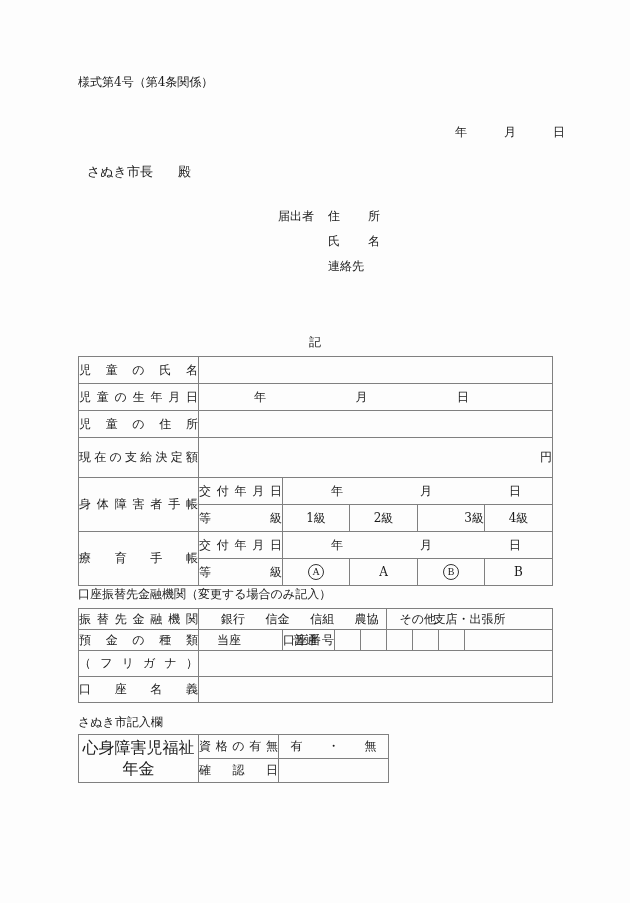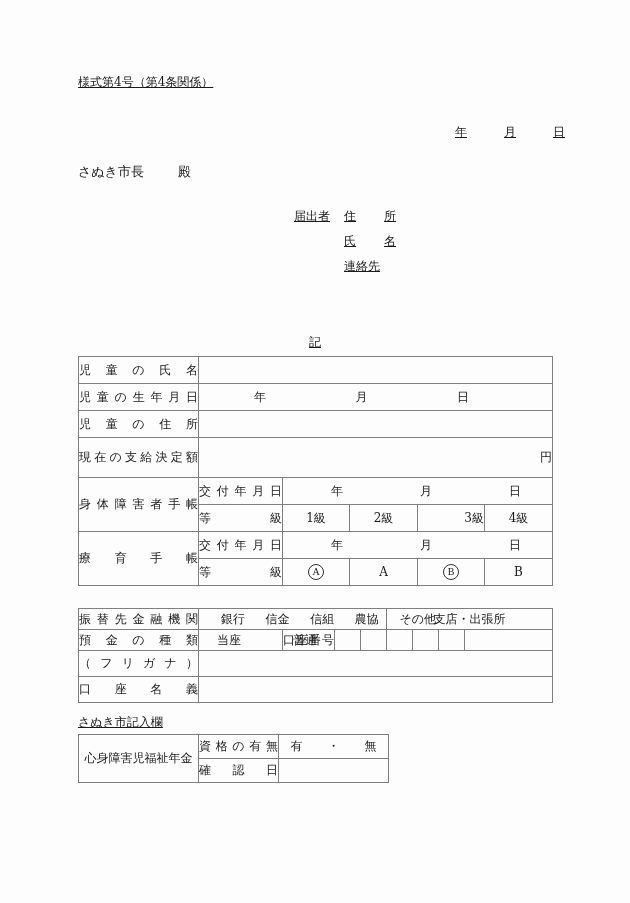--- a/index.html
+++ b/index.html
@@ -18,39 +18,39 @@
 
   .page {
     position: absolute;
     inset: 0;
     background: #fdfdfd;
   }
 
   
   .abs { position: absolute; white-space: nowrap; }
   .t13 { font-size: 13px; }
-  .t12 { font-size: 12px; text-decoration: underline; }
+  .t12 { font-size: 12px; }
 
   
   .spread {
     display: flex;
     justify-content: space-between;
     width: 100%;
     box-sizing: border-box;
   }
   .spread > span { display: inline-block; }
 
   
   #form-number   { left: 78px;  top: 74px; }
   #form-title    { left: 0;     top: 100px; width: 630px; text-align: center; }
   #header-date   { left: 455px; top: 124px; width: 110px; }
-  #addressee     { left: 78px;  top: 163px; }
+  #addressee     { left: 87px;  top: 163px; }
   #addressee-hon { left: 178px; top: 163px; }
 
-  #submitter-block { left: 278px; top: 208px; margin-left: 16px; }
+  #submitter-block { left: 278px; top: 208px; }
   .submitter-row {
     display: flex;
     margin-bottom: 8px;
   }
   .submitter-label-lead { width: 50px; }
   .submitter-field { width: 52px; display: flex; justify-content: space-between; }
 
   #statement { left: 84px; top: 294px; }
   #ki-mark   { left: 0;    top: 334px; width: 630px; text-align: center; }
 
@@ -346,20 +346,21 @@
         <td style="text-align:center">
           <span class="circled">B</span>
         </td>
         <td style="text-align:center">
           <span>B</span>
         </td>
       </tr>
     </tbody>
   </table>
 
+  <div class="abs t12" id="bank-caption">口座振替先金融機関（変更する場合のみ記入）</div>
 
   <table class="form" id="bank-table">
     <colgroup>
       <col style="width:120px">
       <col style="width:84px">
         <col style="width:26px">
         <col style="width:26px">
       <col style="width:26px">
         <col style="width:26px">
         <col style="width:26px">
@@ -457,21 +458,21 @@
   <div class="abs t12" id="city-caption">さぬき市記入欄</div>
 
   <table class="form" id="city-table">
     <colgroup>
       <col style="width:120px">
         <col style="width:80px">
         <col style="width:110px">
     </colgroup>
     <tbody>
       <tr>
-        <td class="label" rowspan="2" style="font-size:12px">心身障害児福祉年金</td>
+        <td class="label" rowspan="2" style="font-size:16px">心身障害児福祉年金</td>
         <td class="label">
           <span class="spread">
             <span>資</span>
             <span>格</span>
             <span>の</span>
             <span>有</span>
             <span>無</span>
           </span>
         </td>
         <td>

